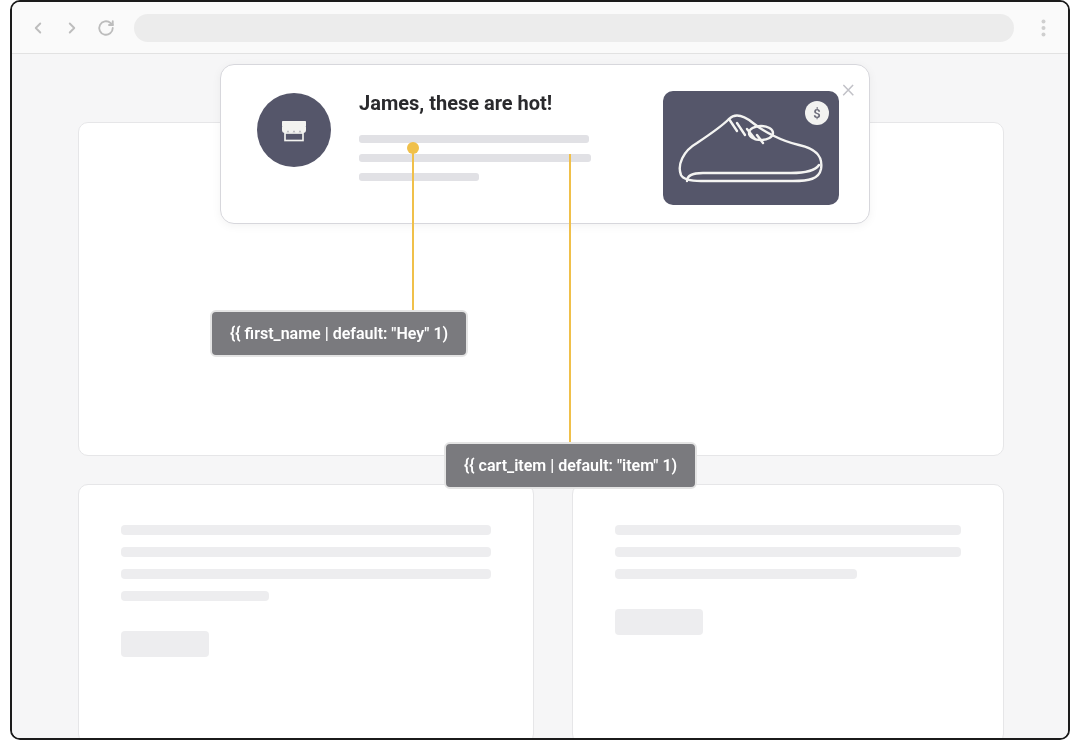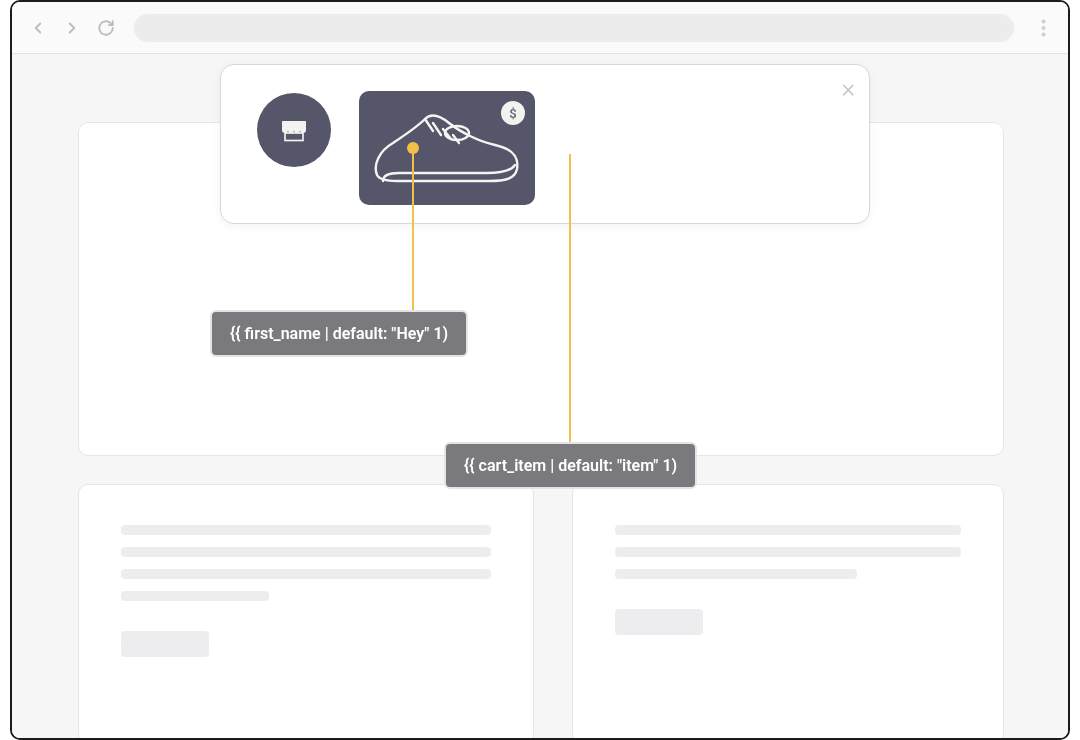--- a/index.html
+++ b/index.html
@@ -234,20 +234,28 @@
       <span class="close-x">×</span>
 
       <div class="avatar-circle">
         <svg width="36" height="36" viewBox="0 0 48 48">
           <rect x="8" y="12" width="32" height="8" rx="1" fill="#f3f3f0"></rect>
           <path d="M8 20 L40 20 L40 24 Q40 28 36 28 Q32 28 32 24 Q32 28 28 28 Q24 28 24 24 Q24 28 20 28 Q16 28 16 24 Q16 28 12 28 Q8 28 8 24 Z" fill="#f3f3f0"></path>
           <rect x="12" y="28" width="24" height="10" fill="none" stroke="#f3f3f0" stroke-width="2.2"></rect>
         </svg>
       </div>
 
+      <div class="popup-body">
+        <div class="popup-title">James, these are hot!</div>
+        <div class="popup-lines">
+          <div class="pl w100"></div>
+          <div class="pl w98"></div>
+          <div class="pl w50"></div>
+        </div>
+      </div>
 
       <div class="product-card">
         <div class="price-badge">
           <span>$</span>
         </div>
         <svg width="176" height="114" viewBox="0 0 176 114">
           <g fill="none" stroke="#f4f4f2" stroke-width="2.4" stroke-linecap="round" stroke-linejoin="round">
             <path d="M18 84 C14 74 20 60 34 52 C46 44 58 36 66 28 C72 22 80 24 90 32 C100 40 118 50 136 54 C154 58 160 66 158 78 C156 88 146 90 130 90 L38 90 C26 90 20 88 18 84 Z"></path>
             <path d="M24 90 C24 84 30 82 40 82 L128 82 C142 82 152 80 156 74"></path>
             <path d="M66 28 L74 40"></path>

